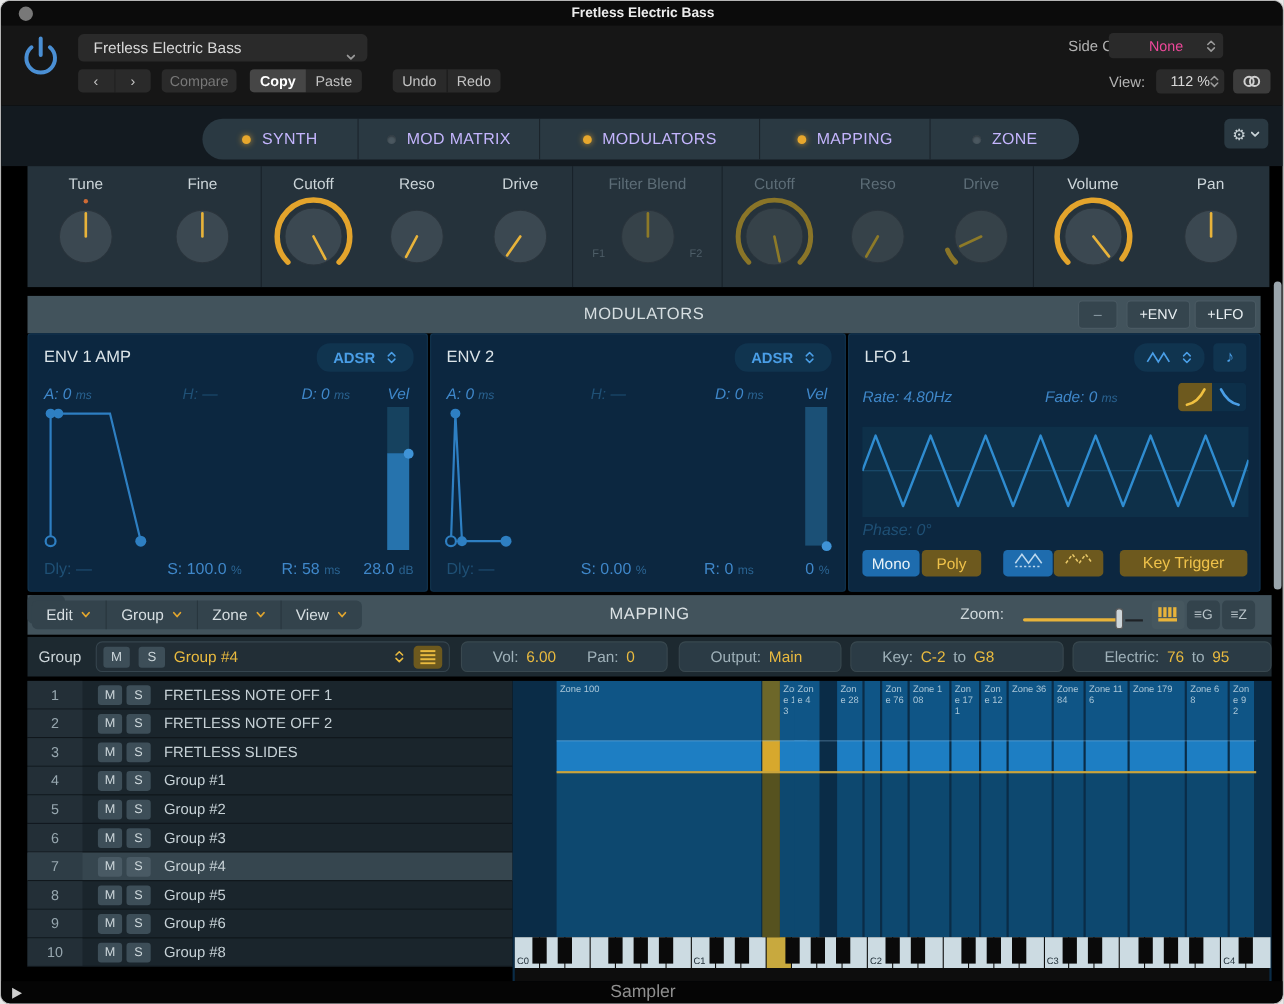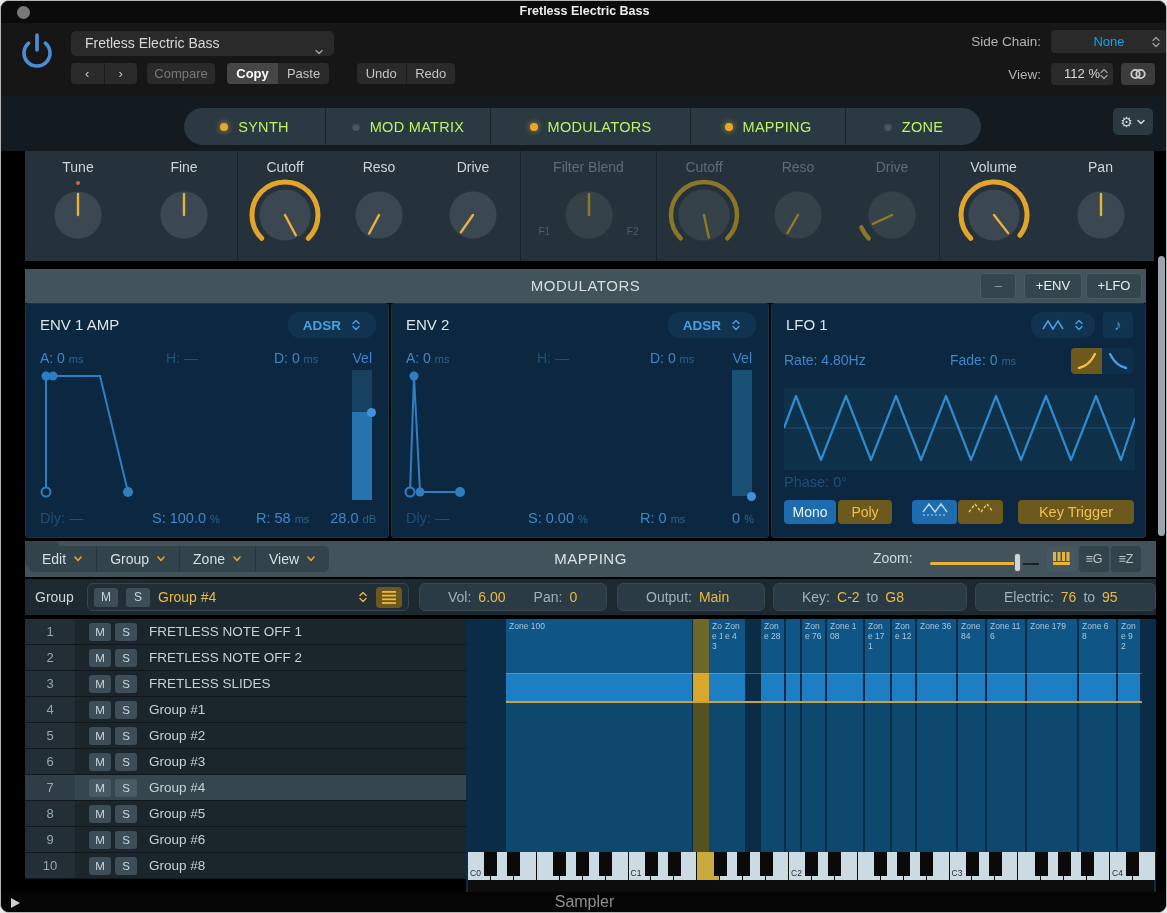--- a/index.html
+++ b/index.html
@@ -23,38 +23,38 @@
   #navbf div:last-child{border-radius:0 4px 4px 0;}
   #compare{left:146px;top:40px;width:68px;height:21px;line-height:21px;color:#787878;}
   #copypaste{left:226px;top:40px;width:102px;height:21px;display:flex;border-radius:4px;overflow:hidden;}
   #copypaste div{flex:1;line-height:21px;}
   #copybtn{background:#464646;color:#fff;font-weight:bold;}
   #undoredo{left:356px;top:40px;width:98px;height:21px;display:flex;border-radius:4px;overflow:hidden;}
   #undoredo div{flex:1;line-height:21px;border-right:1px solid #1b1b1b;}
   #undoredo div:last-child{border-right:none;}
   .hlabel{color:#b3b3b3;font-size:13.5px;text-align:right;}
   #sclabel{left:880px;top:11px;width:160px;}
-  #scbox{left:1050px;top:7px;width:116px;height:23px;line-height:23px;color:#0ea5e9;position:absolute;}
+  #scbox{left:1007px;top:7px;width:104px;height:23px;line-height:23px;color:#ec4899;position:absolute;}
   #scbox .cud{position:absolute;right:6px;top:5px;}
   #viewlabel{left:930px;top:44px;width:110px;}
   #viewbox{left:1050px;top:40px;width:62px;height:22px;line-height:22px;color:#d8d8d8;position:absolute;}
   #viewbox .cud{position:absolute;right:4px;top:4px;}
   #linkbtn{left:1120px;top:40px;width:34px;height:22px;background:#3c3c3c;border-radius:4px;
            display:flex;align-items:center;justify-content:center;}
   .cud{width:10px;height:14px;color:#9a9a9a;}
   .cud path{fill:none;stroke:currentColor;stroke-width:1.4;stroke-linecap:round;stroke-linejoin:round;}
   
   #tabbar{left:0;top:95px;width:1167px;height:55px;background:#131a20;}
   #tabs{left:183px;top:12px;width:797px;height:37px;background:#2a3942;border-radius:19px;
         display:flex;overflow:hidden;position:absolute;}
   .tab{display:flex;align-items:center;justify-content:center;gap:10px;border-right:1px solid #1b242b;cursor:default;}
   .tab:last-child{border-right:none;}
   .tab .led{width:8px;height:8px;border-radius:50%;background:#4b5860;box-shadow:inset 0 1px 2px #2c353b;}
   .tab .led.on{background:#e7a72d;box-shadow:0 0 6px rgba(231,167,45,.8);}
-  .tab .tab-label{color:#bef264;font-size:14.5px;letter-spacing:.3px;}
+  .tab .tab-label{color:#c4b5fd;font-size:14.5px;letter-spacing:.3px;}
   #gearbtn{left:1112px;top:12px;width:40px;height:27px;background:#2a3942;border-radius:5px;
            color:#c9d3d7;font-size:14px;display:flex;align-items:center;justify-content:center;gap:3px;}
   
   #knobsec{left:24px;top:150px;width:1129px;height:110px;background:#25323b;display:flex;}
   .kgroup{display:flex;justify-content:space-around;align-items:flex-start;padding-top:8px;}
   .kgroup.sep{border-right:1px solid #18222a;}
   .kcell{display:flex;flex-direction:column;align-items:center;position:relative;}
   .klabel{font-size:14px;color:#ccd5d9;white-space:nowrap;margin-bottom:0px;}
   .klabel.dim{color:#5d6d77;}
   .flabel{position:absolute;bottom:16px;font-size:10px;color:#4e5e68;}
@@ -67,21 +67,21 @@
   #modenv{left:999px;width:58px;}
   #modlfo{left:1061px;width:56px;}
   #modpanels{left:24px;top:302px;width:1121px;height:235px;}
   .panel{position:absolute;top:0;height:235px;background:#0c2740;border:1px solid #123550;border-radius:3px;}
   #env1{left:0;width:364px;}  #env2{left:366px;width:378px;}  #lfo1{left:746px;width:375px;}
   .ptitle{left:14px;top:12px;font-size:15px;color:#dce5e9;}
   .selbox{top:8px;height:26px;background:#10344f;border-radius:12px;color:#4a9ee6;font-size:13.5px;
           font-weight:bold;display:flex;align-items:center;justify-content:center;gap:10px;}
   .selbox .cud{color:#4a9ee6;}
   .bl{color:#3f87c9;} .bldim{color:#1f5075;}
-  .prm{font-size:14px;position:absolute;}
+  .prm{font-size:14px;position:absolute;font-style:italic;}
   .unit{font-size:11px;color:#2a6391;}
   .graph{left:4px;top:60px;position:absolute;}
   .vslider{position:absolute;top:66px;width:20px;height:130px;}
   .vs-seg{position:absolute;left:0;width:100%;}
   .vhandle{position:absolute;width:9px;height:9px;border-radius:50%;background:#3f93d6;right:-4px;}
   .brow{position:absolute;top:206px;font-size:14.5px;}
   
   #lfowavesel{right:50px;width:64px;}
   #lfonote{right:12px;width:30px;top:8px;height:26px;position:absolute;background:#10344f;border-radius:4px;
            color:#4a9ee6;font-size:15px;text-align:center;line-height:25px;}

